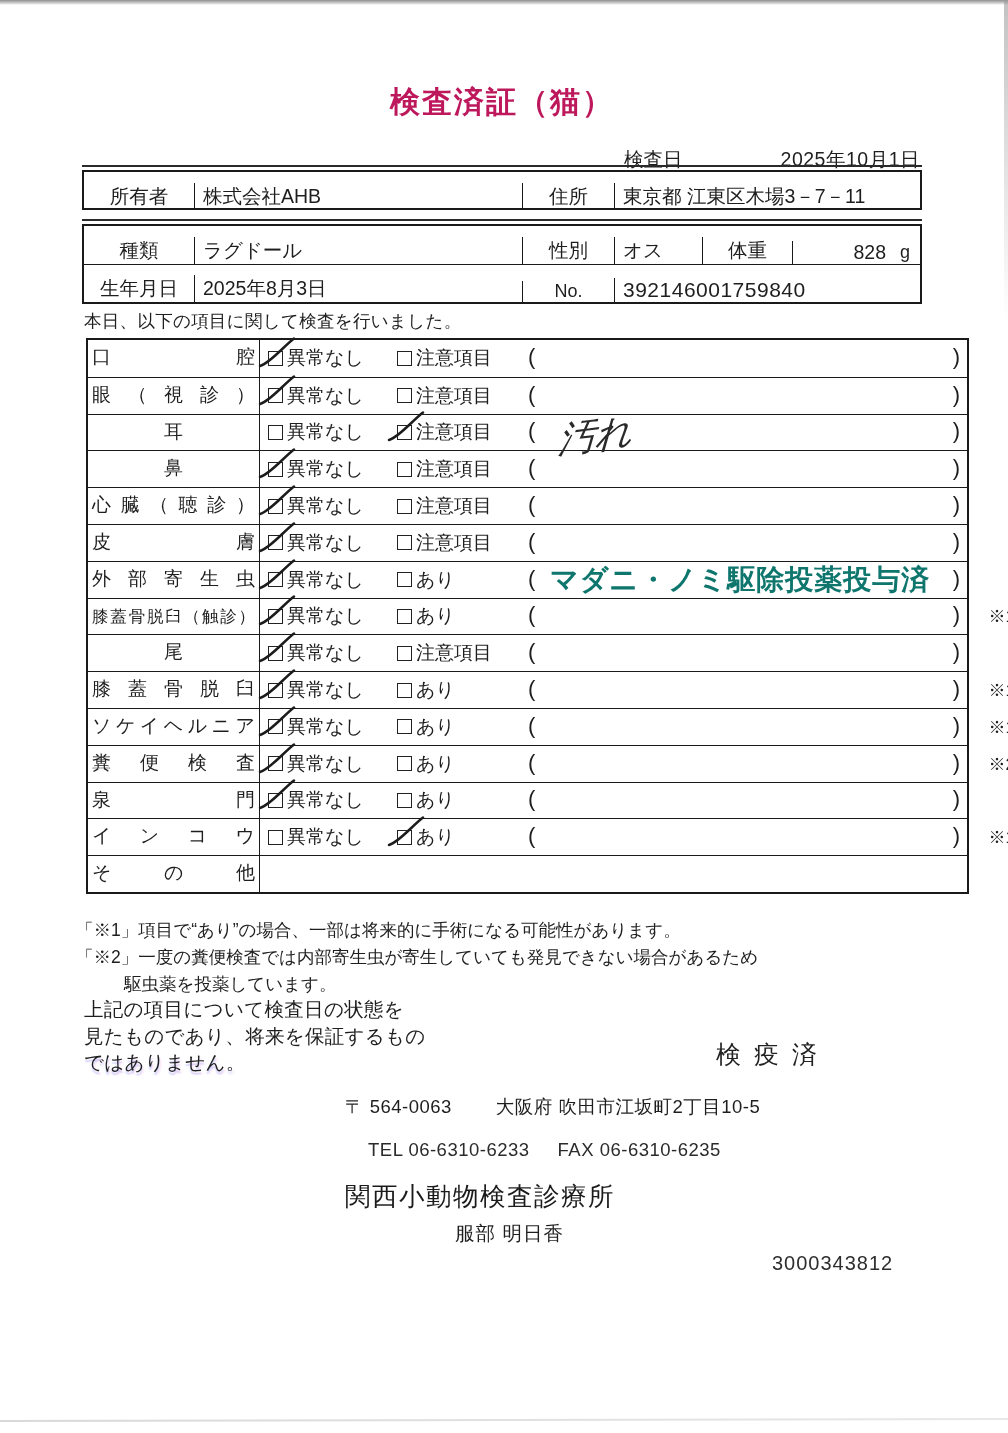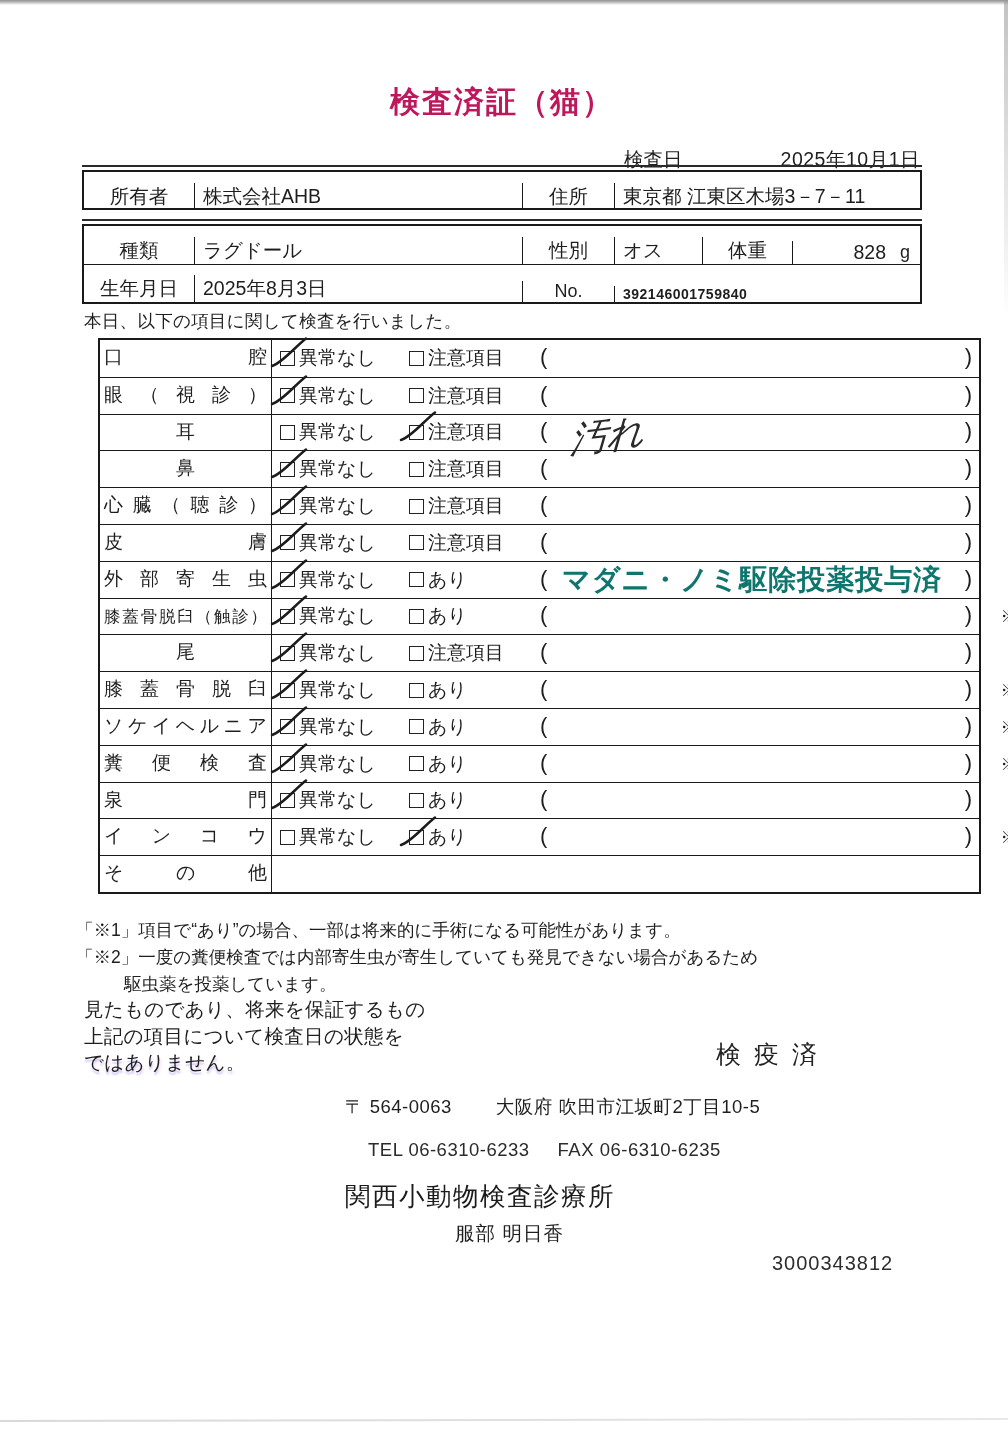--- a/index.html
+++ b/index.html
@@ -34,26 +34,26 @@
   .t-pet .info-row + .info-row { border-top:1.8px solid #1a1a1a; }
   .cell { display:flex; align-items:center; font-size:19.5px; padding:0 8px; }
   .cell + .cell { border-left:1.8px solid #1a1a1a; }
   .cell.lab { justify-content:center; padding:0 4px; }
   .w-lab1 { width:110px; } .w-val1 { width:328px; } .w-lab2 { width:92px; }
   .w-val2 { width:88px; } .w-lab3 { width:90px; } .w-val3 { flex:1; }
   .w-valwide { flex:1; }
   .weight-cell { justify-content:flex-end; padding-right:10px; gap:14px; }
   .unit { font-size:18px; }
   .no-label { font-size:18px; }
-  .no-value { font-size:14px; letter-spacing:0.5px;font-weight:bold; }
+  .no-value { font-size:21px; letter-spacing:0.5px; }
 
   .intro { position:absolute; top:309px; left:84px; font-size:17.5px; letter-spacing:0.3px; }
 
   
-  .exam-table { position:absolute; top:338px; left:98px; width:883px; border:2.2px solid #1a1a1a; background:#fff; }
+  .exam-table { position:absolute; top:338px; left:86px; width:883px; border:2.2px solid #1a1a1a; background:#fff; }
   .exam-row { position:relative; display:flex; height:36.8px; }
   .exam-row + .exam-row { border-top:1.9px solid #1a1a1a; }
   .row-label {
     width:172px; border-right:1.8px solid #1a1a1a; padding:0 4px;
     font-size:19px; line-height:34.5px; white-space:nowrap; overflow:visible;
   }
   .row-label.justify { text-align:justify; text-align-last:justify; }
   .row-label.center  { text-align:center;  text-align-last:center; }
   .row-label.small { font-size:16.5px; }
   .row-content { position:relative; flex:1; }
@@ -448,22 +448,22 @@
   </div>
 </div>
 
   <div class="notes">
     <div>「※1」項目で“あり”の場合、一部は将来的に手術になる可能性があります。</div>
     <div>「※2」一度の糞便検査では内部寄生虫が寄生していても発見できない場合があるため</div>
     <div class="indent">駆虫薬を投薬しています。</div>
   </div>
 
   <div class="disclaimer">
+    <div>上記の項目について検査日の状態を</div>
     <div>見たものであり、将来を保証するもの</div>
-    <div>上記の項目について検査日の状態を</div>
     <div class="fringe">ではありません。</div>
   </div>
 
   <div class="stamp">検疫済</div>
 
   <div class="postal-line">
     <span>〒 564-0063</span>
     <span>大阪府 吹田市江坂町2丁目10-5</span>
   </div>
   <div class="tel-line">

